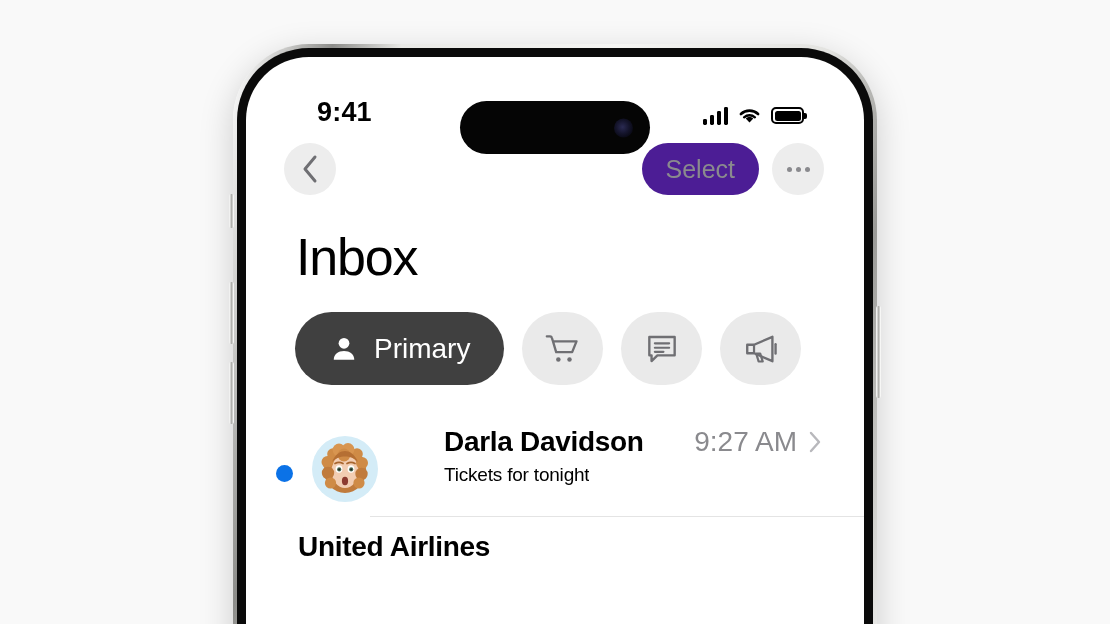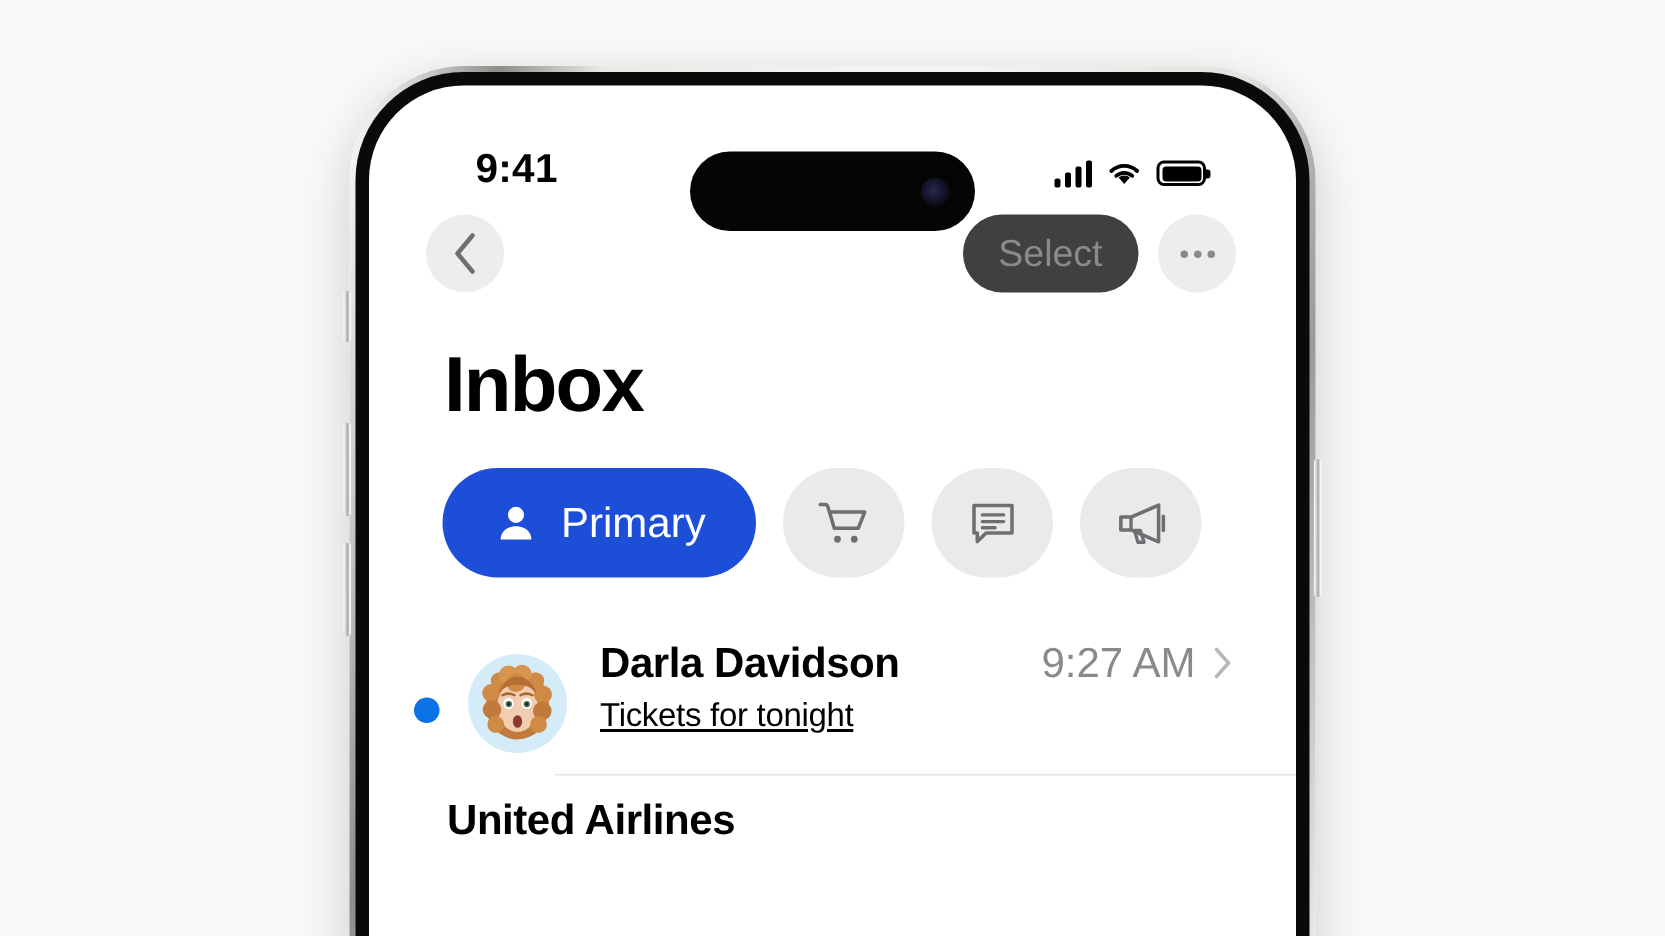--- a/index.html
+++ b/index.html
@@ -148,36 +148,36 @@
     display: flex; align-items: center; justify-content: center;
   }
   #back-button { left: 38px; top: 0; }
   #more-button { right: 40px; top: 0; }
   #select-button {
     position: absolute;
     right: 105px; top: 0;
     height: 52px;
     padding: 0 24px;
     border-radius: 26px;
-    background: #404040;
+    background: #4c1d95;
     display: flex; align-items: center; justify-content: center;
     font-size: 25px;
     color: #8a8a8e;
     font-weight: 400;
   }
   #more-dots { display: flex; gap: 4px; }
   #more-dots span { width: 5px; height: 5px; border-radius: 50%; background: #8a8a8e; }
 
   
   #page-title {
     position: absolute;
     left: 50px;
     top: 170px;
     font-size: 52px;
-    font-weight: 700;
+    font-weight: 400;
     letter-spacing: -1.2px;
     color: #000;
   }
 
   
   #filter-row {
     position: absolute;
     left: 49px;
     top: 255px;
     display: flex;
@@ -187,41 +187,42 @@
   .pill {
     height: 73px;
     border-radius: 37px;
     display: flex;
     align-items: center;
     justify-content: center;
     background: #eaeaea;
     box-sizing: border-box;
   }
   .pill.active {
-    background: #1d4ed8;
+    background: #404040;
     padding: 0 34px;
     gap: 15px;
     color: #fff;
     justify-content: space-between;
   }
   .pill.icon-only { width: 81px; }
   .pill-label { font-size: 28px; font-weight: 400; color: #fff; }
 
   
   #email-list {
     position: absolute;
     left: 0;
     top: 355px;
     width: 100%;
   }
   .email-row {
     position: relative;
     display: flex;
     padding: 14px 42px 14px 0;
     margin-left: 30px;
+    gap: 44px;
   }
   .unread-dot {
     position: absolute;
     left: 0px;
     top: 53px;
     width: 17px; height: 17px;
     border-radius: 50%;
     background: #0b72e7;
   }
   .avatar {
@@ -236,29 +237,28 @@
   .email-body { flex: 1; margin-left: 22px; min-width: 0; }
   .email-head {
     display: flex;
     align-items: baseline;
     justify-content: space-between;
   }
   .sender { font-size: 28px; font-weight: 700; color: #000; letter-spacing: -0.3px; }
   .meta { display: flex; align-items: center; gap: 12px; flex: 0 0 auto; padding-left: 14px; }
   .time { font-size: 28px; color: #8a8a8e; }
   .subject {
-    font-size: 22px;
+    font-size: 19px;
     color: #000;
     margin-top: 6px;
     letter-spacing: -0.2px;
     display: flex;
     align-items: center;
     justify-content: space-between;
     gap: 10px;
-    text-decoration: underline;
   }
   .subject-text { overflow: hidden; white-space: nowrap; text-overflow: ellipsis; }
   .preview {
     font-size: 27px;
     color: #8a8a8e;
     margin-top: 5px;
     line-height: 1.17;
     letter-spacing: -0.2px;
   }
   .row-divider {

